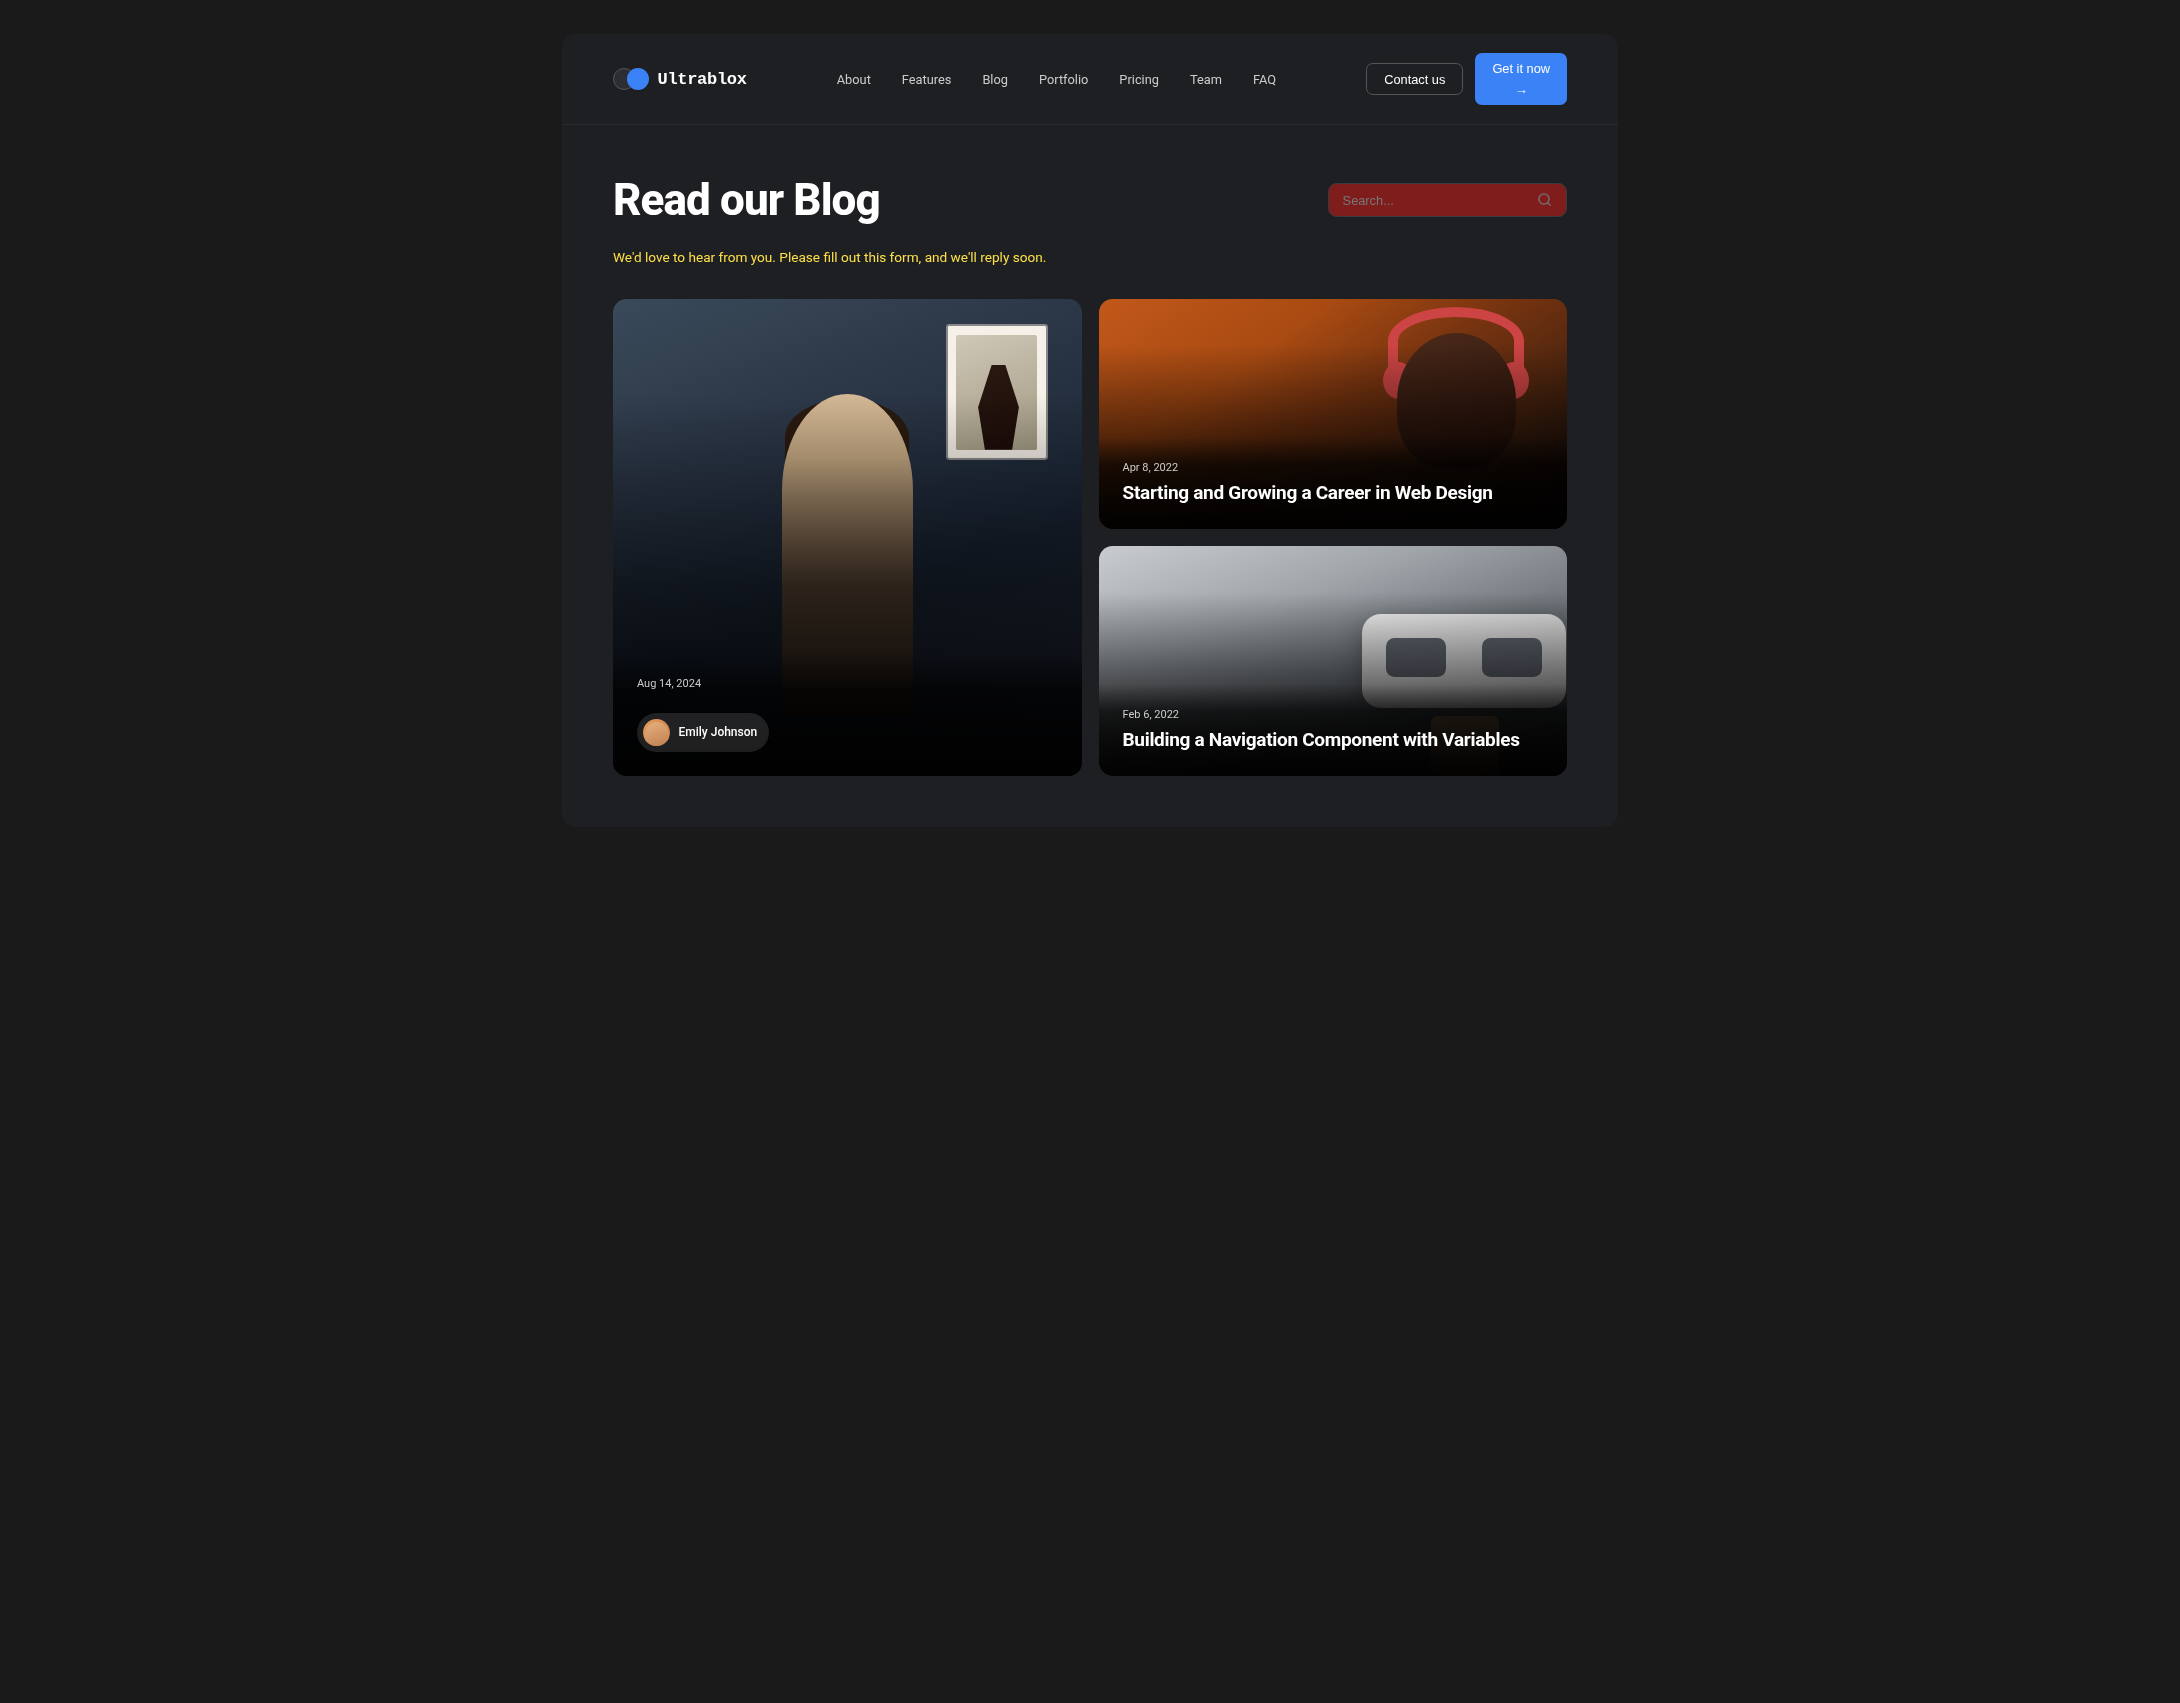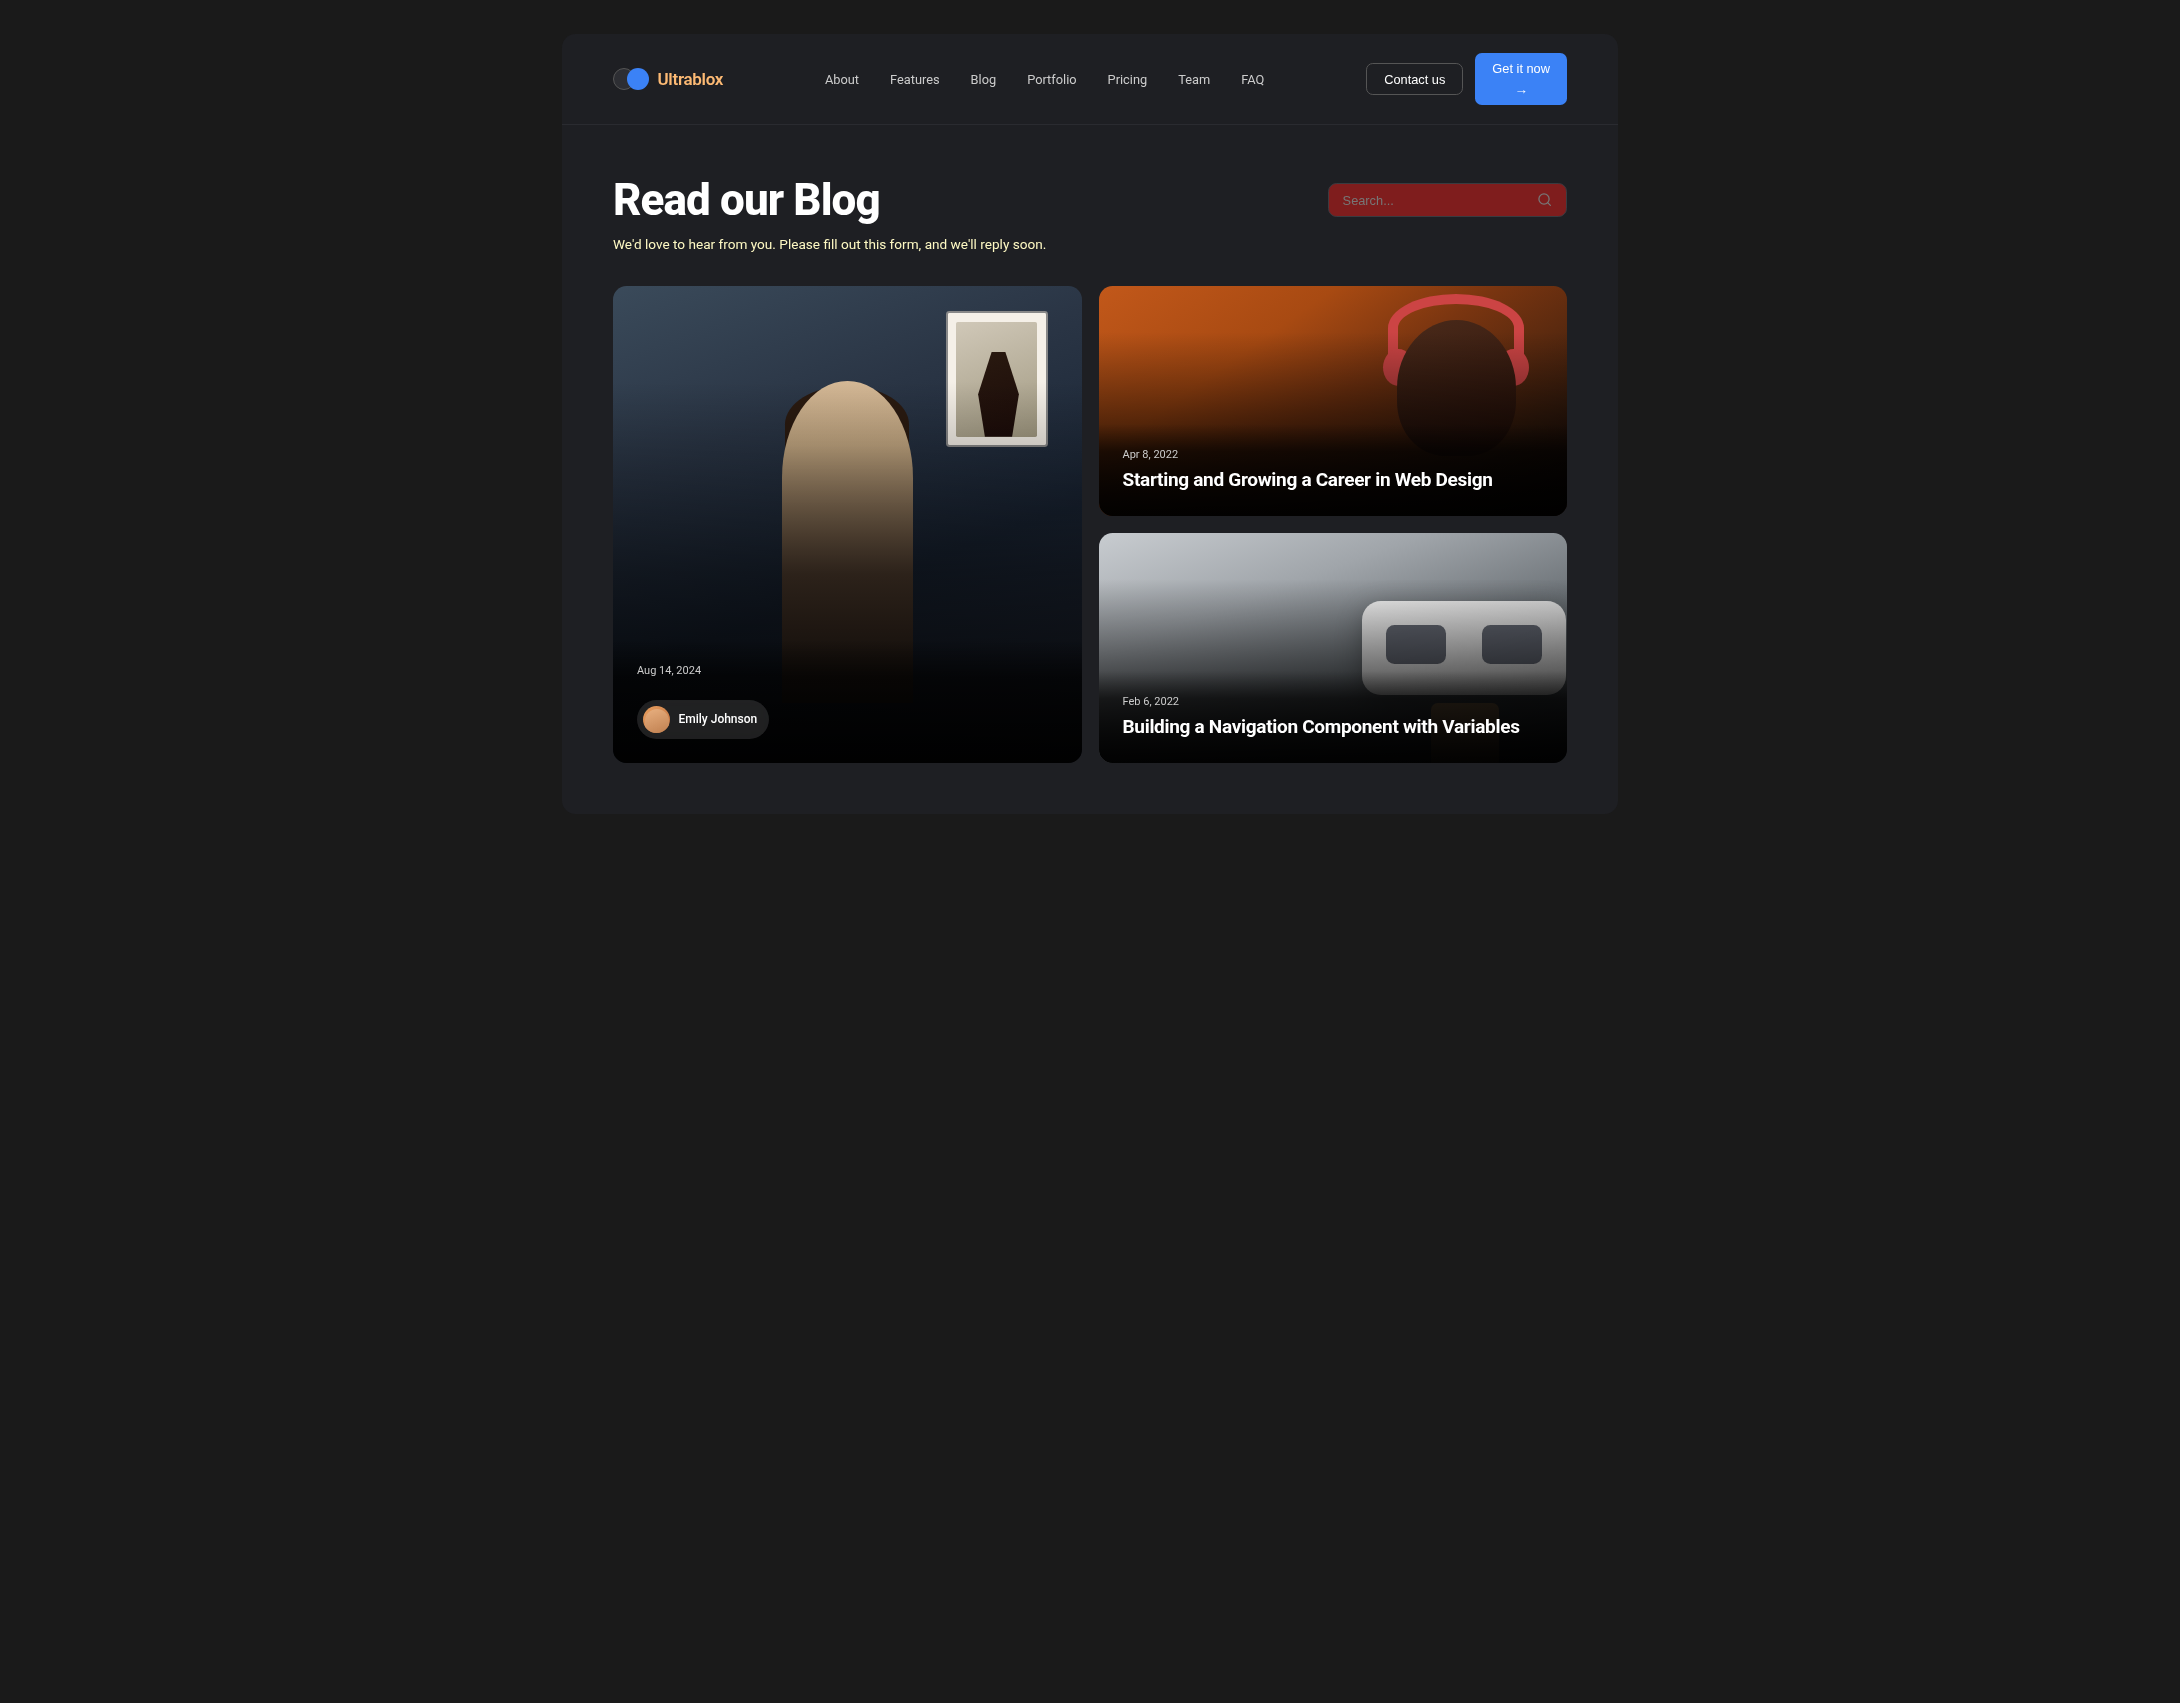--- a/index.html
+++ b/index.html
@@ -59,24 +59,25 @@
     .logo-circle-blue {
       width: 22px;
       height: 22px;
       border-radius: 50%;
       background: #3b82f6;
       position: absolute;
       left: 13.6px;
     }
 
     .logo-text {
-      color: #fdba74;
+      color: #ffffff;
       font-size: 17px;
       font-weight: 600;
       letter-spacing: -0.3px;
+      font-family: Liberation Mono, monospace;
     }
 
     .nav-links {
       display: flex;
       align-items: center;
       gap: 31px;
       list-style: none;
     }
 
     .nav-links a {
@@ -168,23 +169,23 @@
     }
 
     .search-input::placeholder { color: #777; }
 
     .search-icon-svg {
       color: #777;
       flex-shrink: 0;
     }
 
     .hero-subtitle {
-      color: #fef9c3;
+      color: #fde047;
       font-size: 13.6px;
-      margin-top: 11px;
+      margin-top: 24px;
       max-width: 511px;
     }
 
     
     .blog-grid {
       padding: 0 51px 51px;
       display: grid;
       grid-template-columns: 1fr 1fr;
       grid-template-rows: auto auto;
       gap: 17px;

